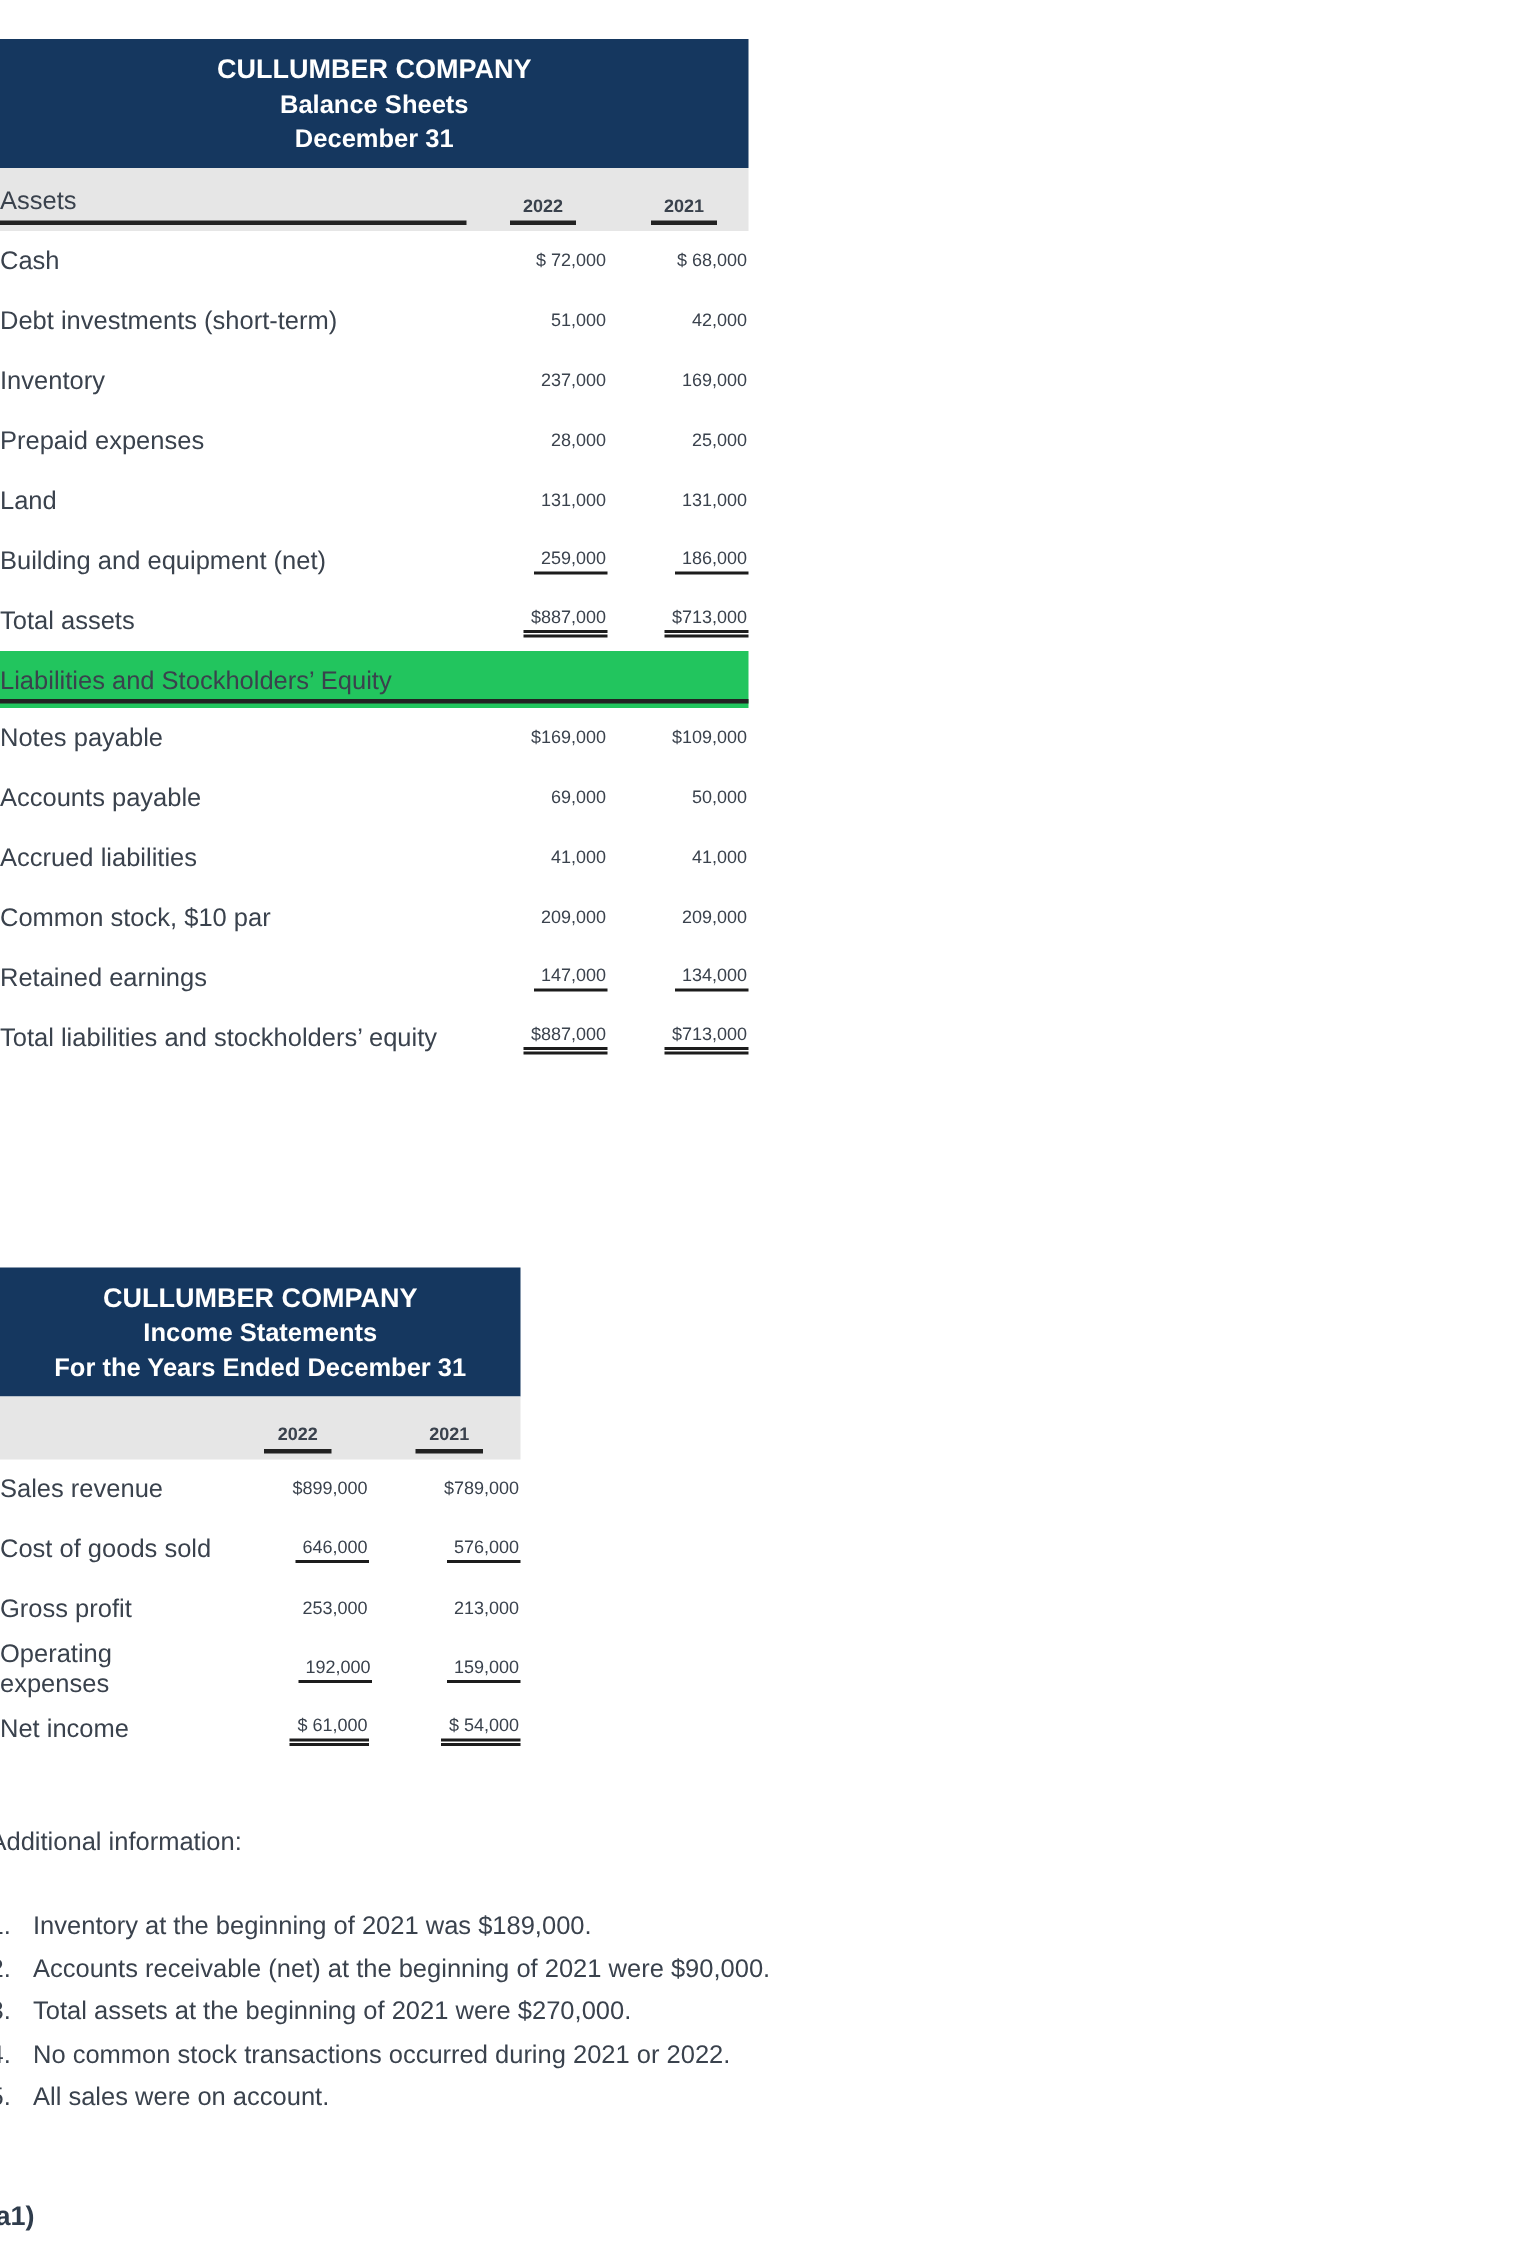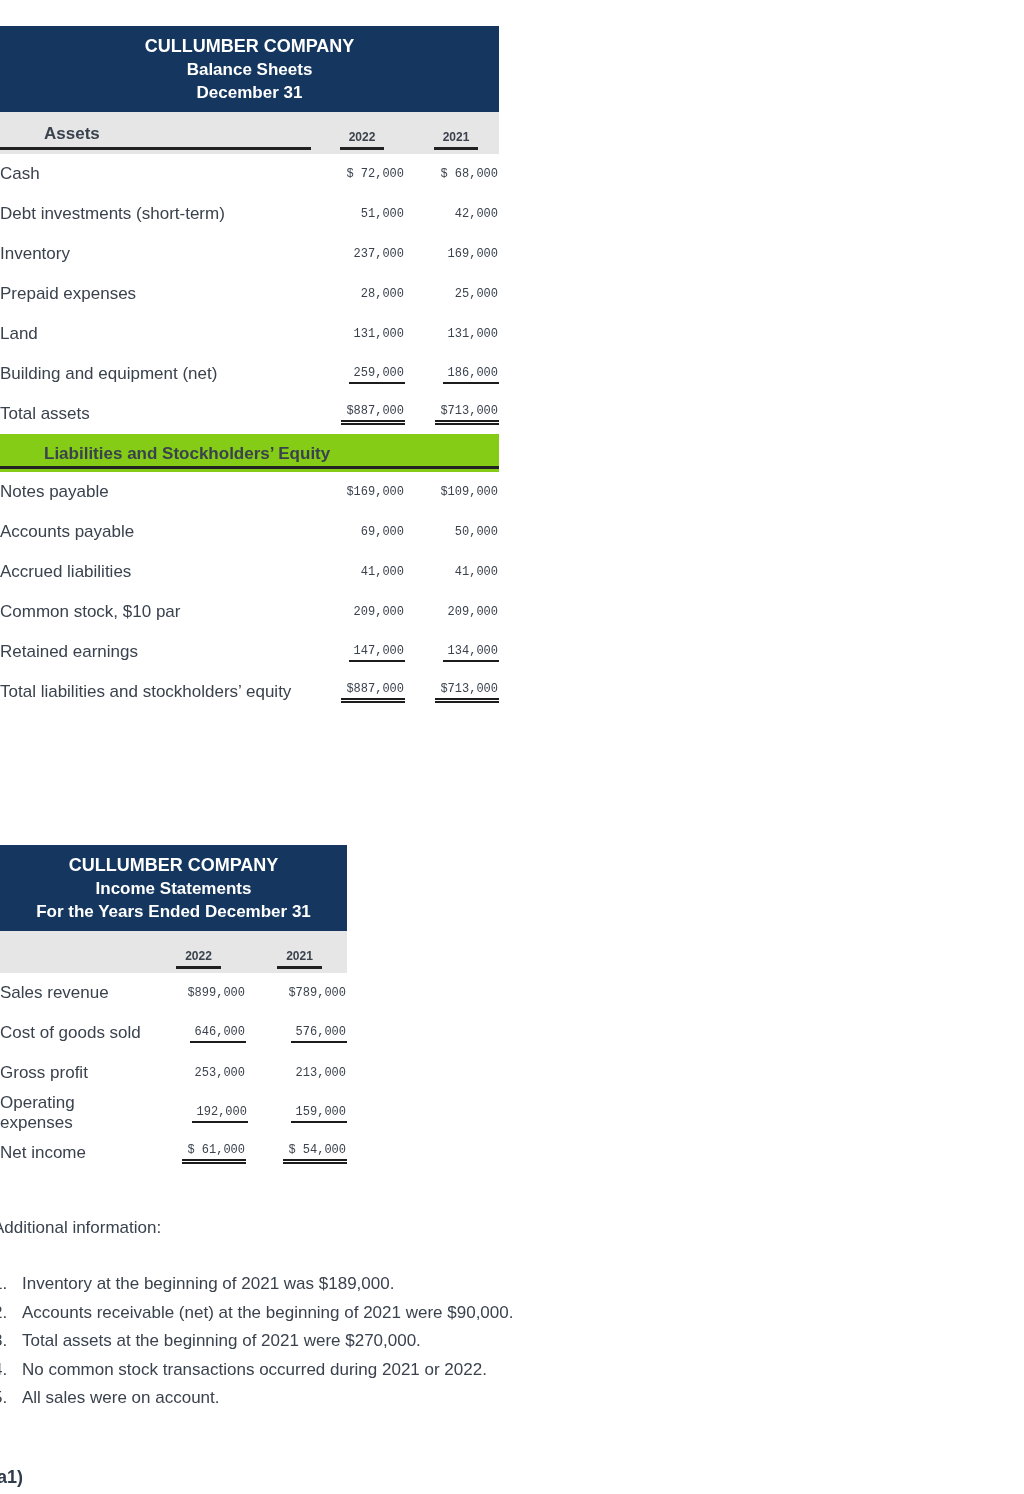--- a/index.html
+++ b/index.html
@@ -29,37 +29,37 @@
     align-items: flex-end;
     height: 42px;
     box-sizing: border-box;
     padding-bottom: 4px;
   }
   .c-label { flex: 1 1 auto; font-size: 17px; }
   .c-num   { text-align: right; font-size: 12px; box-sizing: border-box; }
   .bs .c-num { width: 86px; margin-left: 8px; }
   .is .c-num { width: 95px; margin-left: 6px; }
 
-  .bold { font-weight: bold; padding-left: 44px; }
+  .bold { font-weight: normal; }
   .hdr-underline { border-bottom: 3px solid #222; padding-bottom: 3px; }
 
   .c-num.yr { text-align: center; }
   .yr-span {
     display: inline-block;
     font-weight: bold;
     padding: 0 9px 3px 9px;
     border-bottom: 3px solid #222;
   }
 
   .frow {
     display: flex;
     align-items: center;
     height: 40px;
   }
-  .num-span { display: inline-block; padding: 0 1px 2px 5px; font-family: Liberation Mono, monospace; }
+  .num-span { display: inline-block; padding: 0 1px 2px 5px; }
   .num-span.u-single { border-bottom: 2px solid #1c1c1c; }
   .num-span.u-double { border-bottom: 5px double #1c1c1c; }
 
   .section-row {
     display: flex;
     align-items: flex-end;
     height: 38px;
     box-sizing: border-box;
     padding-bottom: 3px;
   }
@@ -145,21 +145,21 @@
           <div class="c-num"><span class="num-span u-single">259,000</span></div>
           <div class="c-num"><span class="num-span u-single">186,000</span></div>
         </div>
         <div class="frow">
           <div class="c-label">Total assets</div>
           <div class="c-num"><span class="num-span u-double">$887,000</span></div>
           <div class="c-num"><span class="num-span u-double">$713,000</span></div>
         </div>
       </div>
 
-    <div class="section-row band" style="background: #84cc16;">
+    <div class="section-row band" style="background: #22c55e;">
       <div class="c-label bold hdr-underline">Liabilities and Stockholders’ Equity</div>
     </div>
 
     <div id="bs-liabilities">
         <div class="frow">
           <div class="c-label">Notes payable</div>
           <div class="c-num"><span class="num-span">$169,000</span></div>
           <div class="c-num"><span class="num-span">$109,000</span></div>
         </div>
         <div class="frow">

